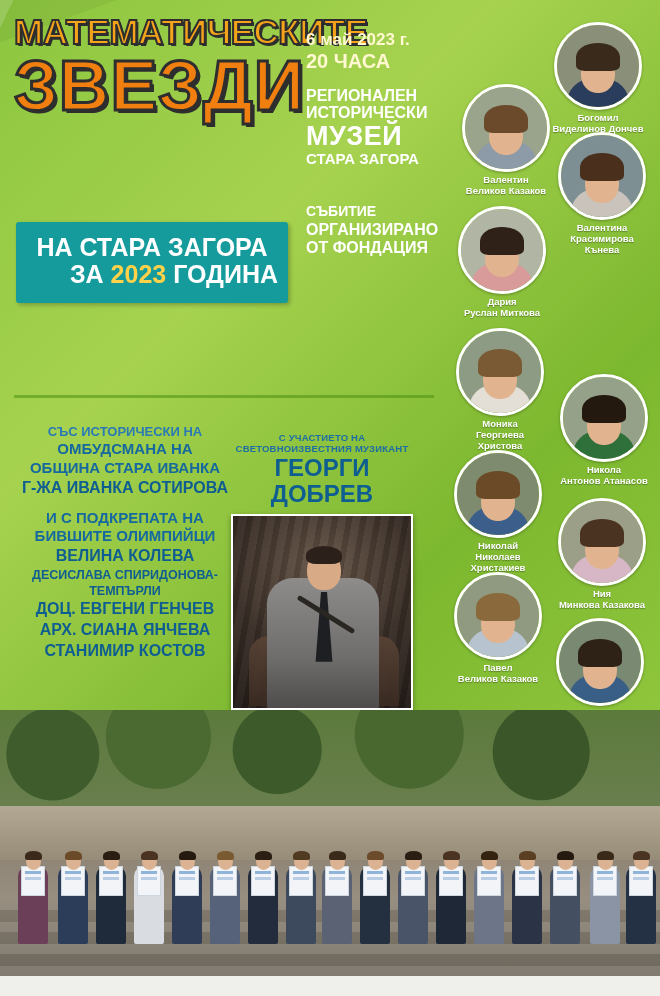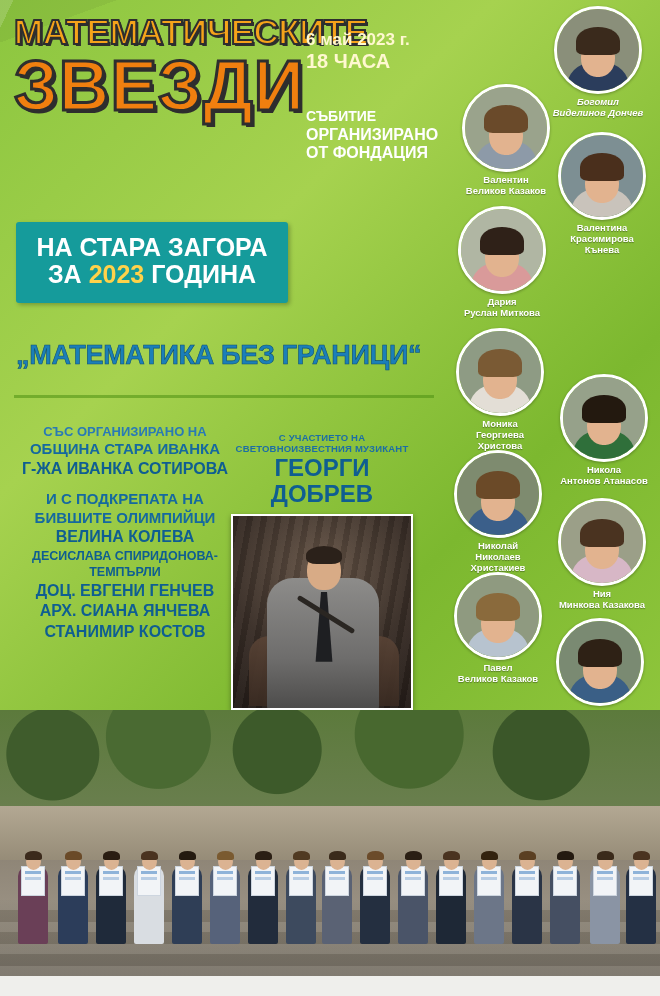--- a/index.html
+++ b/index.html
@@ -63,21 +63,21 @@
     left: 16px; top: 222px;
     width: 272px;
     background: #159b9b;
     border-radius: 3px;
     padding: 12px 10px 14px 10px;
     text-align: center;
     color: #ffffff;
     box-shadow: 2px 2px 4px rgba(0,0,0,0.25);
   }
   .teal-line1 { font-size: 25px; font-weight: bold; line-height: 1.05; }
-  .teal-line2 { font-size: 25px; font-weight: bold; line-height: 1.15; }
+  .teal-line2 { font-size: 25px; font-weight: bold; line-height: 1.15; text-align: right; }
   .teal-line2 em { font-style: normal; color: #ffd24a; }
 
   .quote-line {
     position: absolute;
     left: 16px; top: 340px;
     width: 410px;
     font-size: 27px;
     font-weight: bold;
     color: #1b7fb8;
     -webkit-text-stroke: 0.6px #0d4e75;
@@ -317,37 +317,43 @@
     <div class="title-block">
       <div class="title-1">МАТЕМАТИЧЕСКИТЕ</div>
       <div class="title-2">ЗВЕЗДИ</div>
     </div>
 
     <div class="teal-box">
       <div class="teal-line1">НА СТАРА ЗАГОРА</div>
       <div class="teal-line2"><span>ЗА </span><em>2023</em><span> ГОДИНА</span></div>
     </div>
 
-    <div class="quote-line">„МАТЕМАТИКА БЕЗ ГРАНИЦИ“</div>
     <div class="hr-green"></div>
 
     <div class="mid-col">
       <div class="date-line">
         <span>6 май 2023 г.</span>
-        <span class="hrs">18 ЧАСА</span>
+        <span class="hrs">20 ЧАСА</span>
+      </div>
+      <div class="museum">
+        <span class="m1">РЕГИОНАЛЕН</span>
+        <span class="m2">ИСТОРИЧЕСКИ</span>
+        <span class="m3">МУЗЕЙ</span>
+        <span class="m4">СТАРА ЗАГОРА</span>
       </div>
       <div class="event">
         <span class="e1">СЪБИТИЕ</span>
         <span class="e2">ОРГАНИЗИРАНО</span>
         <span class="e3">ОТ ФОНДАЦИЯ</span>
       </div>
     </div>
 
     <div class="sponsors">
-      <div class="sp-small">СЪС ОРГАНИЗИРАНО НА</div>
+      <div class="sp-small">СЪС ИСТОРИЧЕСКИ НА</div>
+      <div class="sp-mid">ОМБУДСМАНА НА</div>
       <div class="sp-mid">ОБЩИНА СТАРА ИВАНКА</div>
       <div class="sp-big">Г-ЖА ИВАНКА СОТИРОВА</div>
       <div class="sp-gap"></div>
       <div class="sp-mid">И С ПОДКРЕПАТА НА</div>
       <div class="sp-mid">БИВШИТЕ ОЛИМПИЙЦИ</div>
       <div class="sp-list">
         <div>ВЕЛИНА КОЛЕВА</div>
         <div class="small">ДЕСИСЛАВА СПИРИДОНОВА-ТЕМПЪРЛИ</div>
         <div>ДОЦ. ЕВГЕНИ ГЕНЧЕВ</div>
         <div>АРХ. СИАНА ЯНЧЕВА</div>
@@ -364,21 +370,21 @@
         <div class="body"></div>
         <div class="shirt"></div>
         <div class="head"></div>
         <div class="hair"></div>
         <div class="flute"></div>
       </div>
     </div>
 
     <div class="kids">
 
-      <div class="kid" style="left:122px; top:0px;font-style:italic;">
+      <div class="kid" style="left:122px; top:16px;">
         <div class="ph">
           <div class="bg" style="background:#8a8f7a"></div>
           <div class="torso" style="background:#2b3d5c"></div>
           <div class="face"></div>
           <div class="hair" style="background:#3a2a1c"></div>
         </div>
         <div class="cap">
           <span>Богомил</span><br>
           <span>Виделинов Дончев</span>
         </div>

